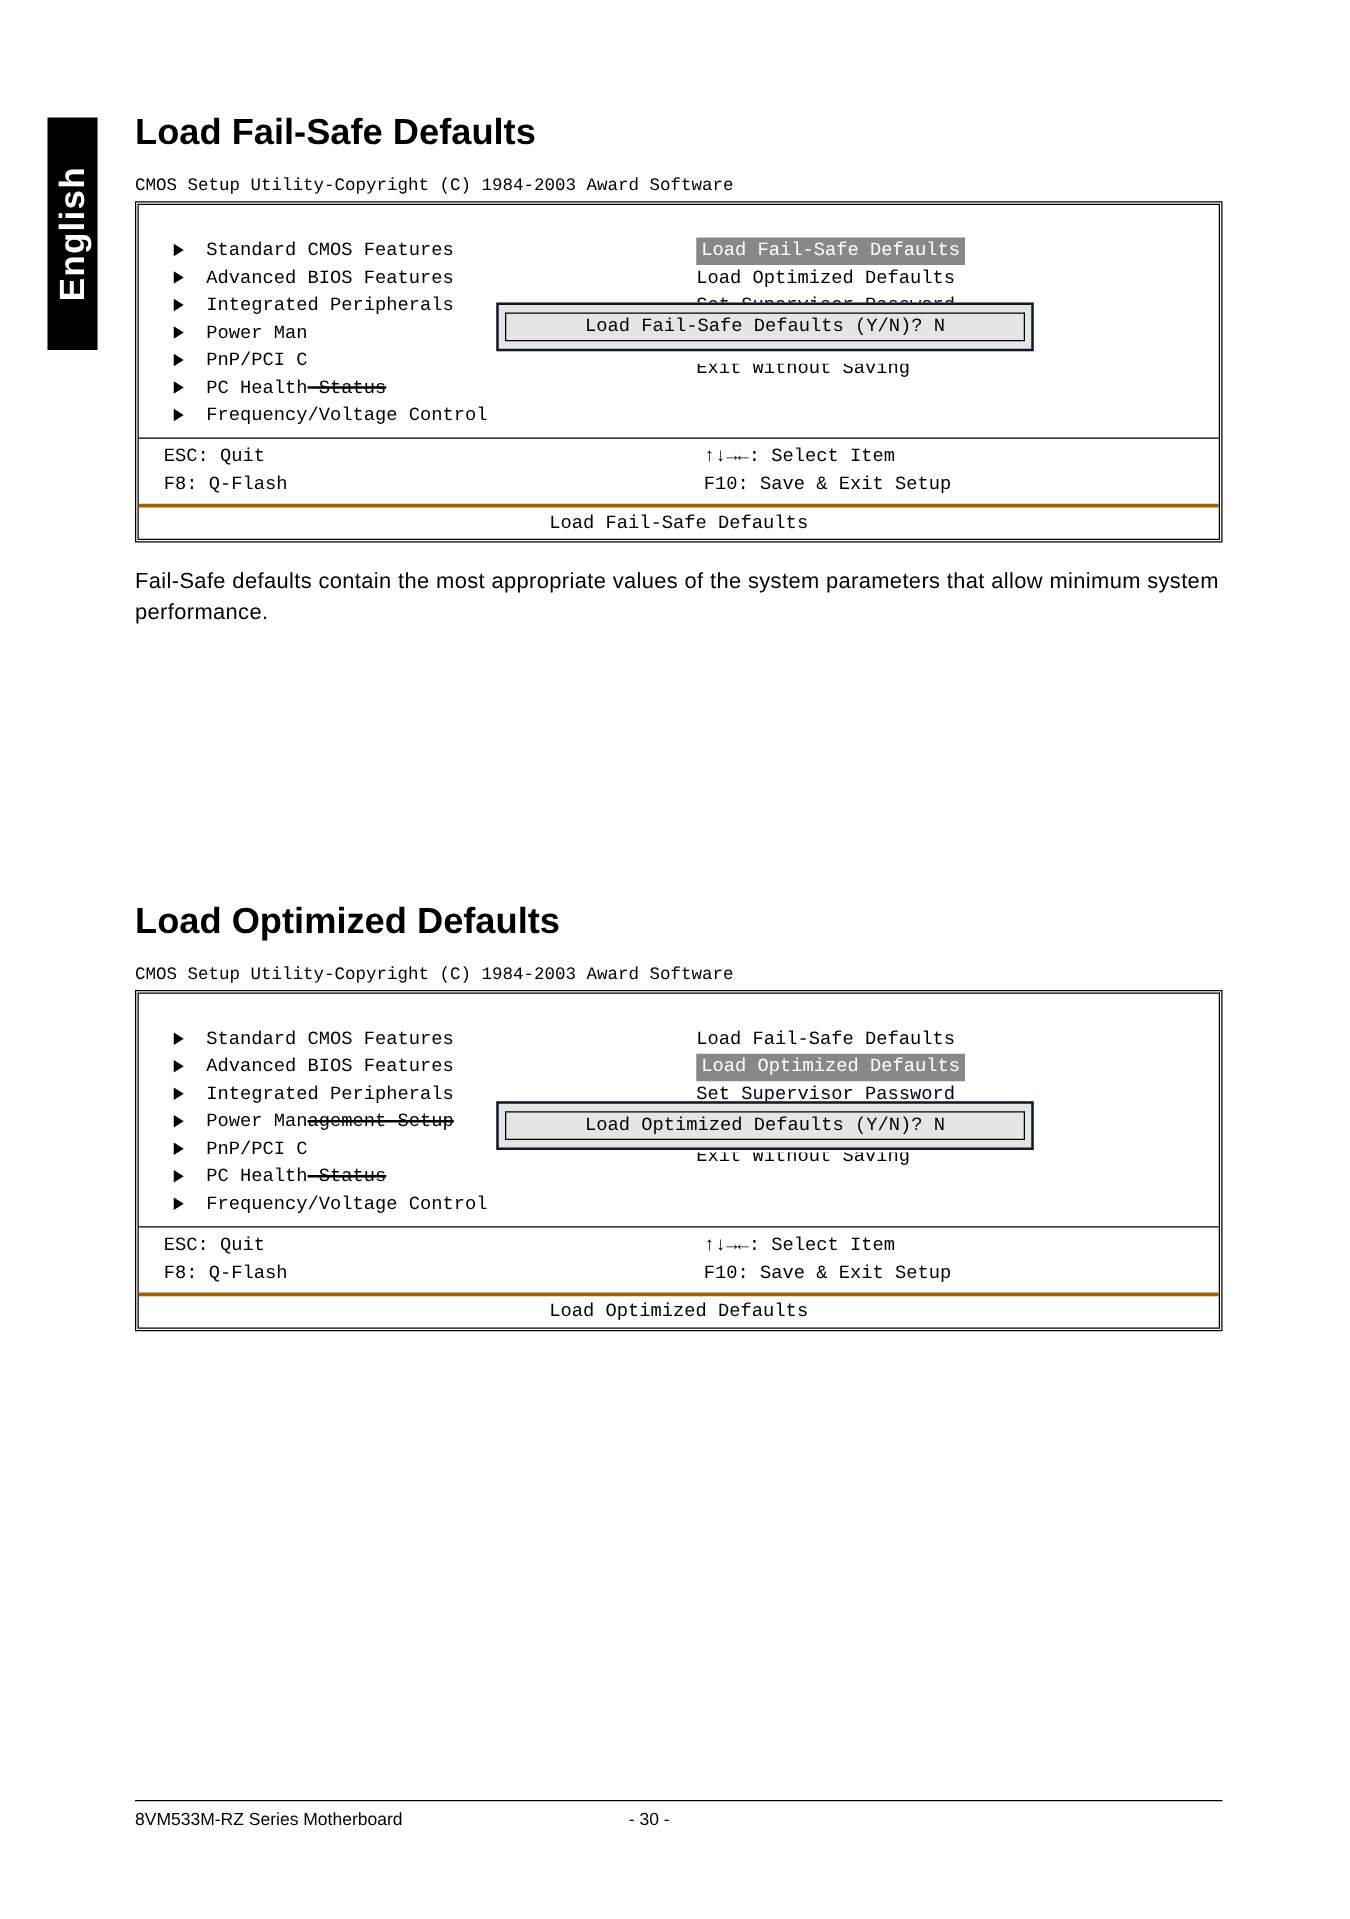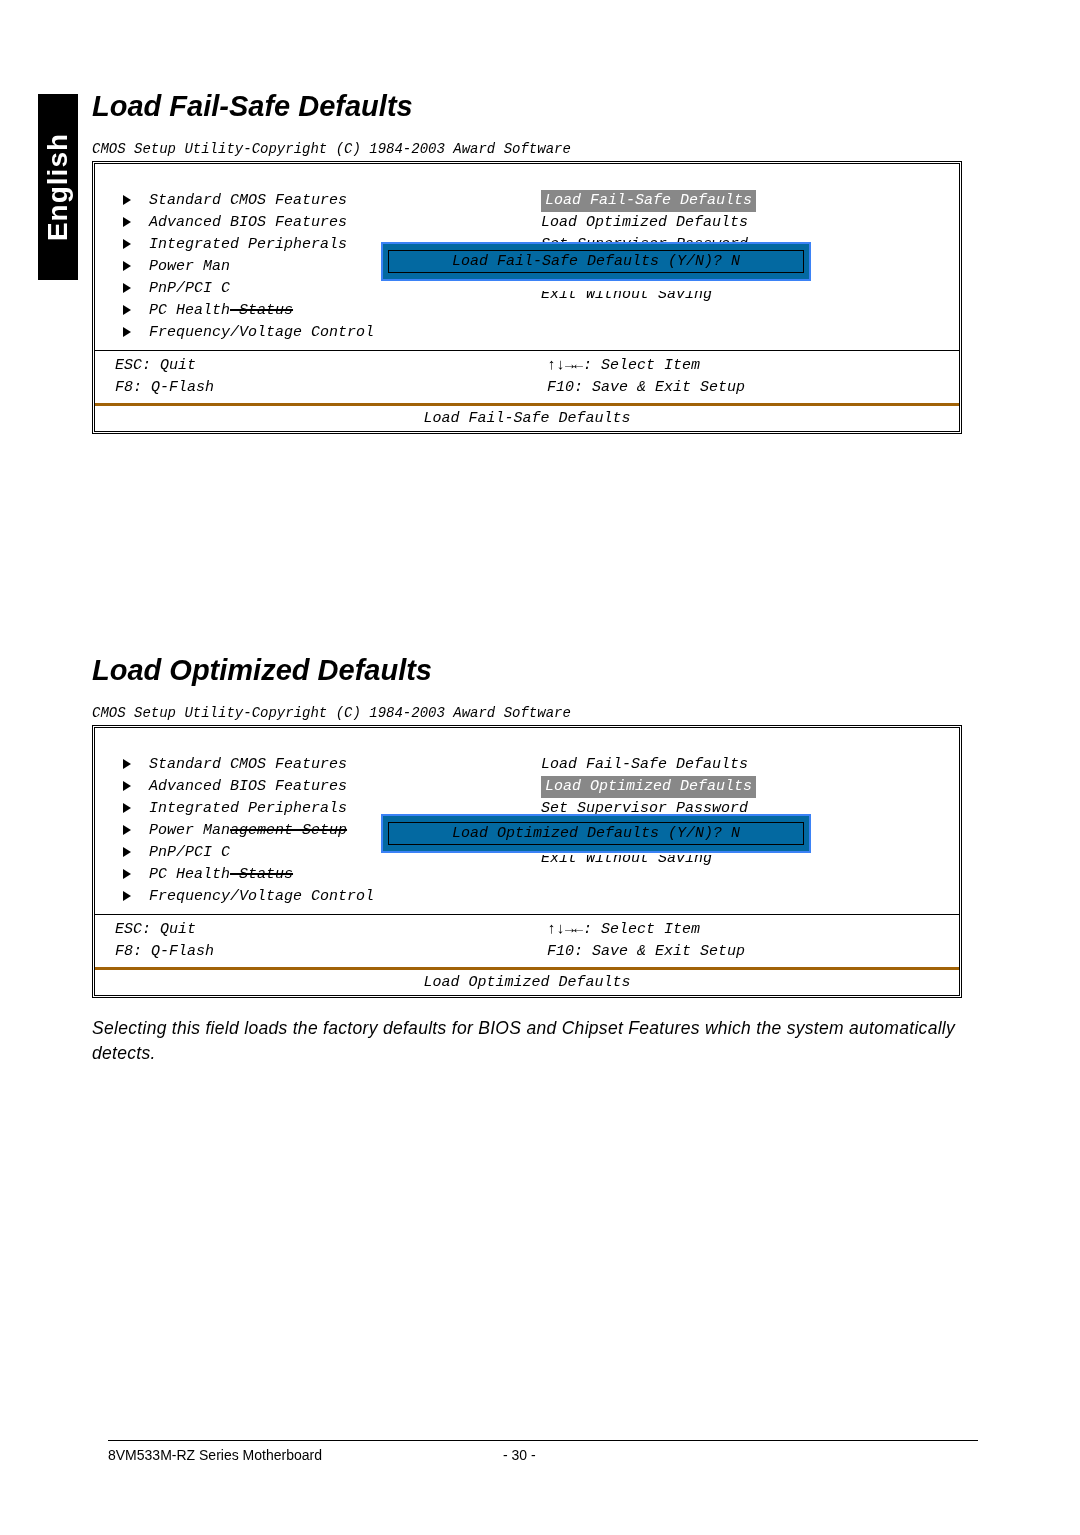--- a/index.html
+++ b/index.html
@@ -28,24 +28,23 @@
     }
     .side-tab span {
       transform: rotate(-90deg);
       font-size: 28px;
       font-weight: bold;
       letter-spacing: 1px;
       white-space: nowrap;
     }
     .content {
       position: absolute;
-      left: 92px;
+      left: 108px;
       top: 90px;
       width: 870px;
-      font-style: italic;
     }
     .section-heading {
       font-size: 29px;
       font-weight: bold;
       margin-bottom: 18px;
       font-family: Arial, sans-serif;
     }
     .bios-title {
       font-family: "Courier New", monospace;
       font-size: 14px;
@@ -88,22 +87,22 @@
       background: #888;
       color: #fff;
       display: inline-block;
       padding: 0 4px;
     }
     .dialog-overlay {
       position: absolute;
       right: 148px;
       top: 58px;
       width: 430px;
-      border: 2px solid #3b82f6;
-      background: #0369a1;
+      border: 2px solid #0f172a;
+      background: #e5e5e5;
       padding: 6px 0 6px 0;
     }
     .dialog-inner {
       border: 1px solid #000;
       margin: 0 5px;
       padding: 2px 0;
       text-align: center;
       font-size: 15px;
     }
     .bios-footer {
@@ -208,20 +207,21 @@
       </div>
       <div class="footer-col">
         <div>↑↓→←: Select Item</div>
         <div>F10: Save &amp; Exit Setup</div>
       </div>
     </div>
 
     <div class="bios-status">Load Fail-Safe Defaults</div>
   </div>
 
+  <p class="desc-text">Fail-Safe defaults contain the most appropriate values of the system parameters that allow minimum system performance.</p>
 
   <div class="section2">
     <h2 class="section-heading">Load Optimized Defaults</h2>
     <div class="bios-title">CMOS Setup Utility-Copyright (C) 1984-2003 Award Software</div>
 
     <div class="bios-box">
       <div class="bios-menu">
         <div class="bios-col">
           <div class="menu-item"><span class="arrow"></span><span>Standard CMOS Features</span></div>
           <div class="menu-item"><span class="arrow"></span><span>Advanced BIOS Features</span></div>
@@ -253,21 +253,20 @@
         </div>
         <div class="footer-col">
           <div>↑↓→←: Select Item</div>
           <div>F10: Save &amp; Exit Setup</div>
         </div>
       </div>
 
       <div class="bios-status">Load Optimized Defaults</div>
     </div>
 
-    <p class="desc-text">Selecting this field loads the factory defaults for BIOS and Chipset Features which the system automatically detects.</p>
   </div>
 
 </div>
 
 <div class="page-footer">
   <div class="page-footer-inner">
     <div class="footer-left">8VM533M-RZ Series Motherboard</div>
     <div class="footer-center">- 30 -</div>
     <div class="footer-right"></div>
   </div>

